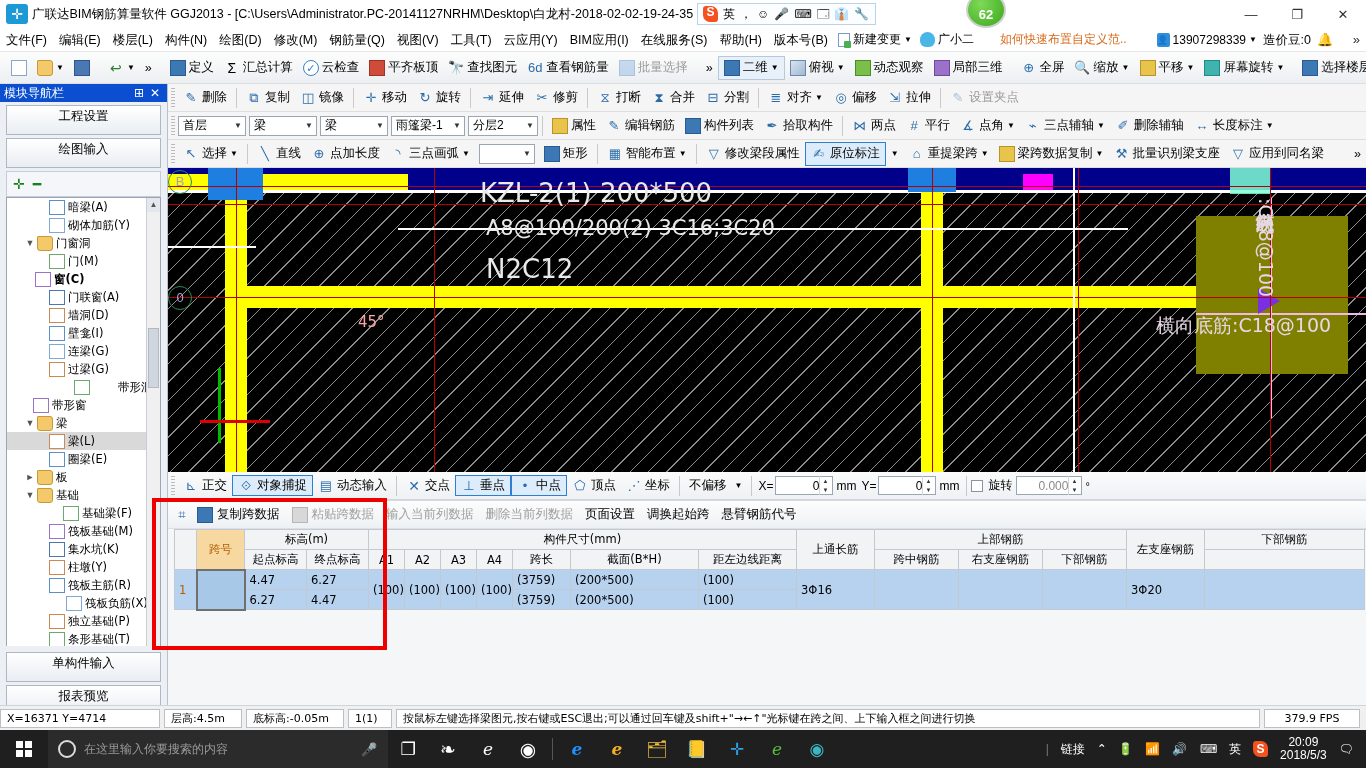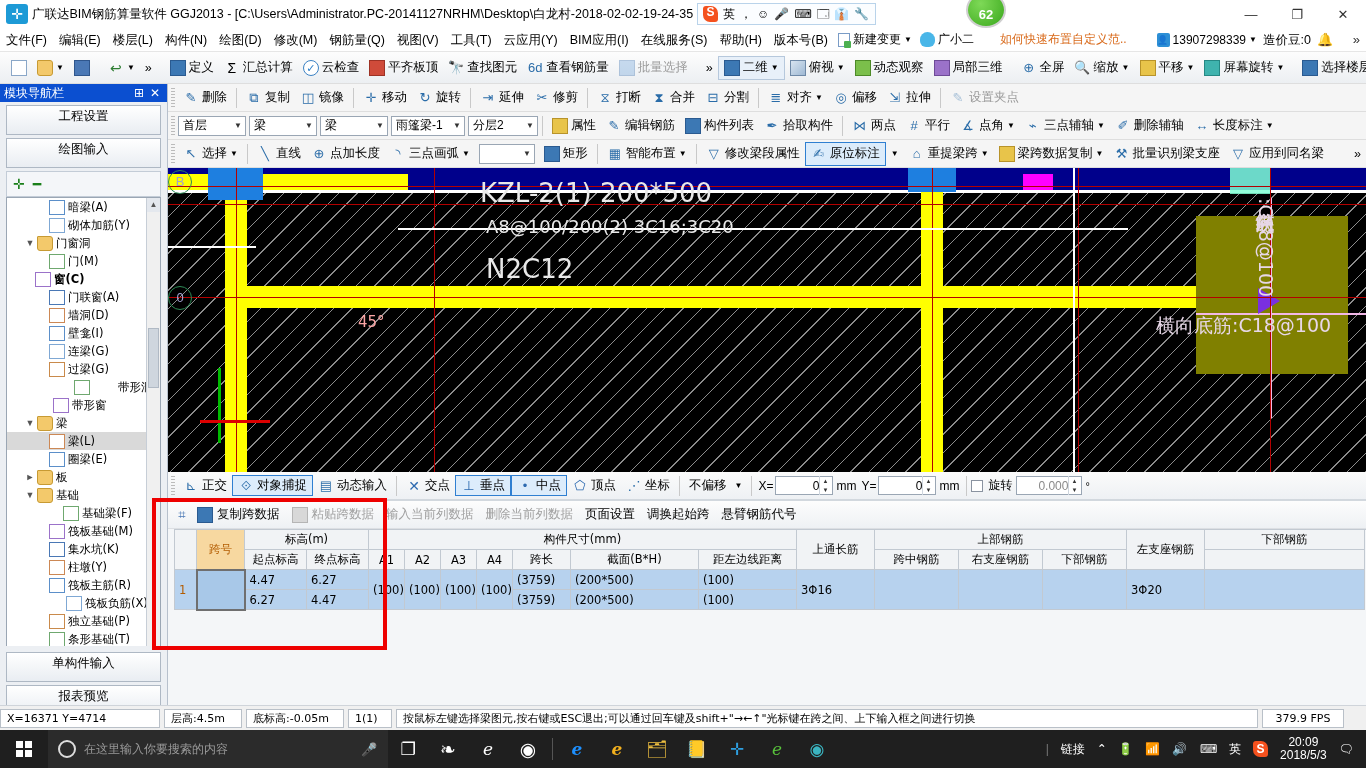--- a/index.html
+++ b/index.html
@@ -447,21 +447,21 @@
           <div class="tn" style="padding-left: 28px;">
             <span class="exp"></span>
             <span class="tico" style="background: rgb(255, 255, 255); border: 1px solid rgb(201, 138, 75);"></span>
             <span class="lbl">过梁(G)</span>
           </div>
           <div class="tn" style="padding-left: 28px; gap: 25px;">
             <span class="exp"></span>
             <span class="tico" style="background: rgb(255, 255, 255); border: 1px solid rgb(111, 168, 111);"></span>
             <span class="lbl">带形洞</span>
           </div>
-          <div class="tn" style="padding-left: 12px; margin-left: 20px;">
+          <div class="tn" style="padding-left: 12px;">
             <span class="exp"></span>
             <span class="tico" style="background: rgb(255, 255, 255); border: 1px solid rgb(155, 114, 201);"></span>
             <span class="lbl">带形窗</span>
           </div>
           <div class="tn" style="padding-left: 16px;">
             <span class="exp">▼</span>
             <span class="tico" style="background: rgb(243, 201, 107); border: 1px solid rgb(199, 154, 51); border-radius: 1px 3px 3px;"></span>
             <span class="lbl">梁</span>
           </div>
           <div class="tn sel" style="padding-left: 28px;">
@@ -788,21 +788,21 @@
     <div style="position:absolute;left:230px;top:60px;width:730px;height:2px;background:#fff"></div>
     <div style="position:absolute;left:905px;top:0;width:2px;height:304px;background:#fff"></div>
 
     <div style="position:absolute;left:0;top:2px;width:24px;height:24px;border:1px solid #2e8b57;border-radius:50%;color:#a0a0d0;font-size:13px;text-align:center;line-height:22px">B</div>
     <div style="position:absolute;left:0;top:118px;width:24px;height:24px;border:1px solid #2e8b57;border-radius:50%;color:#a0a0d0;font-size:13px;text-align:center;line-height:22px">0</div>
 
     <div style="position:absolute;left:50px;top:200px;width:3px;height:75px;background:#00bb00"></div>
     <div style="position:absolute;left:32px;top:252px;width:70px;height:3px;background:#dd0000"></div>
 
     <span class="cvtxt" style="left:312px;top:10px;font-size:26px">KZL-2(1)  200*500</span>
-    <span class="cvtxt" style="left:318px;top:48px;font-size:18px">A8@100/200(2)  3C16;3C20</span>
+    <span class="cvtxt" style="left:318px;top:48px;font-size:21px">A8@100/200(2)  3C16;3C20</span>
     <span class="cvtxt" style="left:318px;top:86px;font-size:26px">N2C12</span>
     <span class="cvtxt" style="left:190px;top:145px;font-size:15px;color:#fca5a5">45°</span>
     <span class="cvtxt" style="left:988px;top:145px;font-size:19px;color:#e7d7e7">横向底筋:C18@100</span>
     <span class="cvtxt" style="left:1085px;top:30px;font-size:19px;color:#e7d7e7;writing-mode:vertical-rl">纵向底筋:C18@100</span>
   </div>
 
   <div class="snapbar">
     <span class="tb-grip"></span>
     <span class="snap-item">
         <span class="ic ic-mag">⊾</span>
@@ -979,21 +979,21 @@
       </table>
   </div>
   <div class="redbox"></div>
 
   <div class="statusbar">
     <span class="sbcell" style="width:160px">X=16371  Y=4714</span>
     <span class="sbcell" style="width:78px">层高:4.5m</span>
     <span class="sbcell" style="width:98px">底标高:-0.05m</span>
     <span class="sbcell" style="width:44px">1(1)</span>
     <span class="sbcell" style="flex:1">按鼠标左键选择梁图元,按右键或ESC退出;可以通过回车键及shift+"→←↑"光标键在跨之间、上下输入框之间进行切换</span>
-    <span class="sbcell" style="width:82px;justify-content:center;margin-right:22px">379.9 FPS</span>
+    <span class="sbcell" style="width:96px;justify-content:center;margin-right:6px">379.9 FPS</span>
   </div>
 
   <div class="taskbar">
     <div class="startbtn">
       <span class="winlogo">
           <i></i>
           <i></i>
           <i></i>
           <i></i>
         </span>

